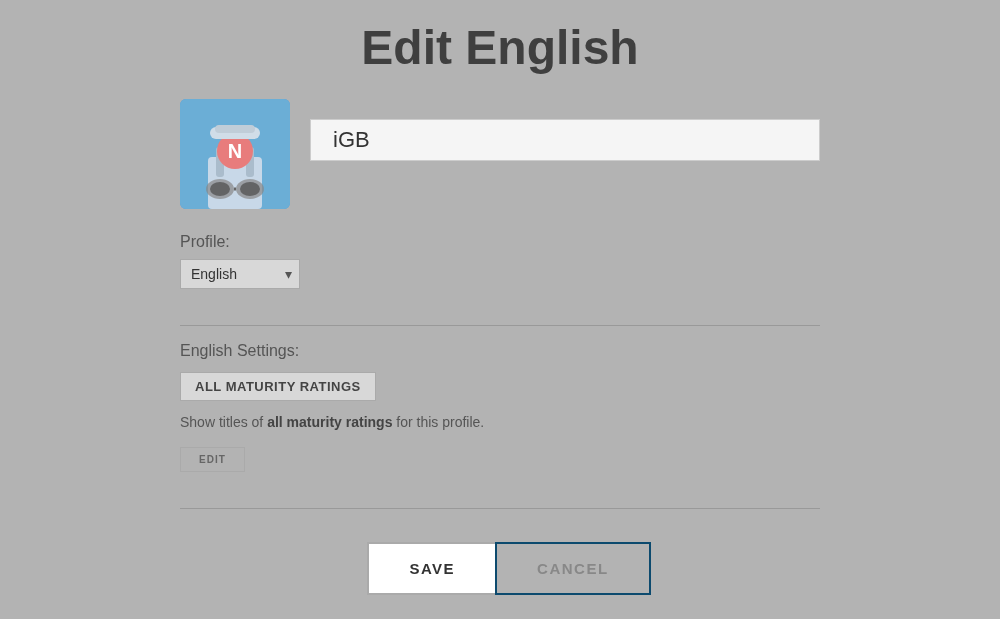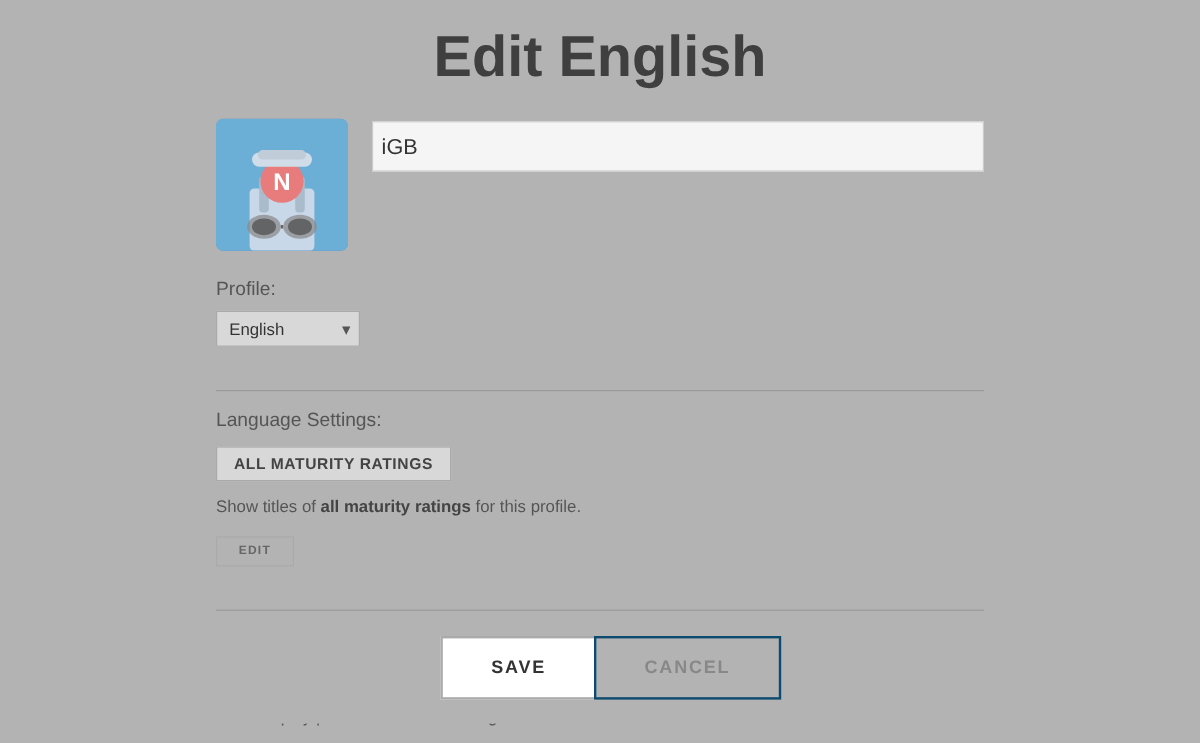--- a/index.html
+++ b/index.html
@@ -71,25 +71,25 @@
     .avatar-svg {
       width: 110px;
       height: 110px;
     }
 
     .name-input {
       flex: 1;
       height: 42px;
       border: 1px solid #ccc;
       background: #f5f5f5;
-      font-size: 18px;
-      padding: 8px 7px;
+      font-size: 22px;
+      padding: 8px 22px;
       color: #333;
       outline: none;
-      margin-top: 2px;
+      margin-top: 20px;
     }
 
     
     .section {
       margin-bottom: 20px;
     }
 
     .section-label {
       font-size: 16px;
       color: #555;
@@ -209,21 +209,21 @@
     }
 
     .autoplay-text {
       font-size: 14px;
       color: #555;
     }
 
     
     .bottom-buttons {
       position: absolute;
-      bottom: 16px;
+      bottom: 4px;
       left: 0;
       width: 100%;
       display: flex;
       flex-direction: row;
       justify-content: center;
       gap: 0;
       padding: 16px 0 20px 18px;
       background: #b3b3b3;
     }
 
@@ -315,21 +315,21 @@
           <option>French</option>
           <option>German</option>
           <option>Portuguese</option>
         </select>
       </div>
     </div>
 
     <hr class="divider">
 
     <div class="maturity-section">
-      <span class="maturity-title">Language Settings:</span>
+      <span class="maturity-title">English Settings:</span>
       <div>
         <span class="maturity-badge">ALL MATURITY RATINGS</span>
       </div>
       <p class="maturity-description">
         Show titles of <strong>all maturity ratings</strong> for this profile.
       </p>
       <button class="edit-button">EDIT</button>
     </div>
 
     <hr class="divider">

